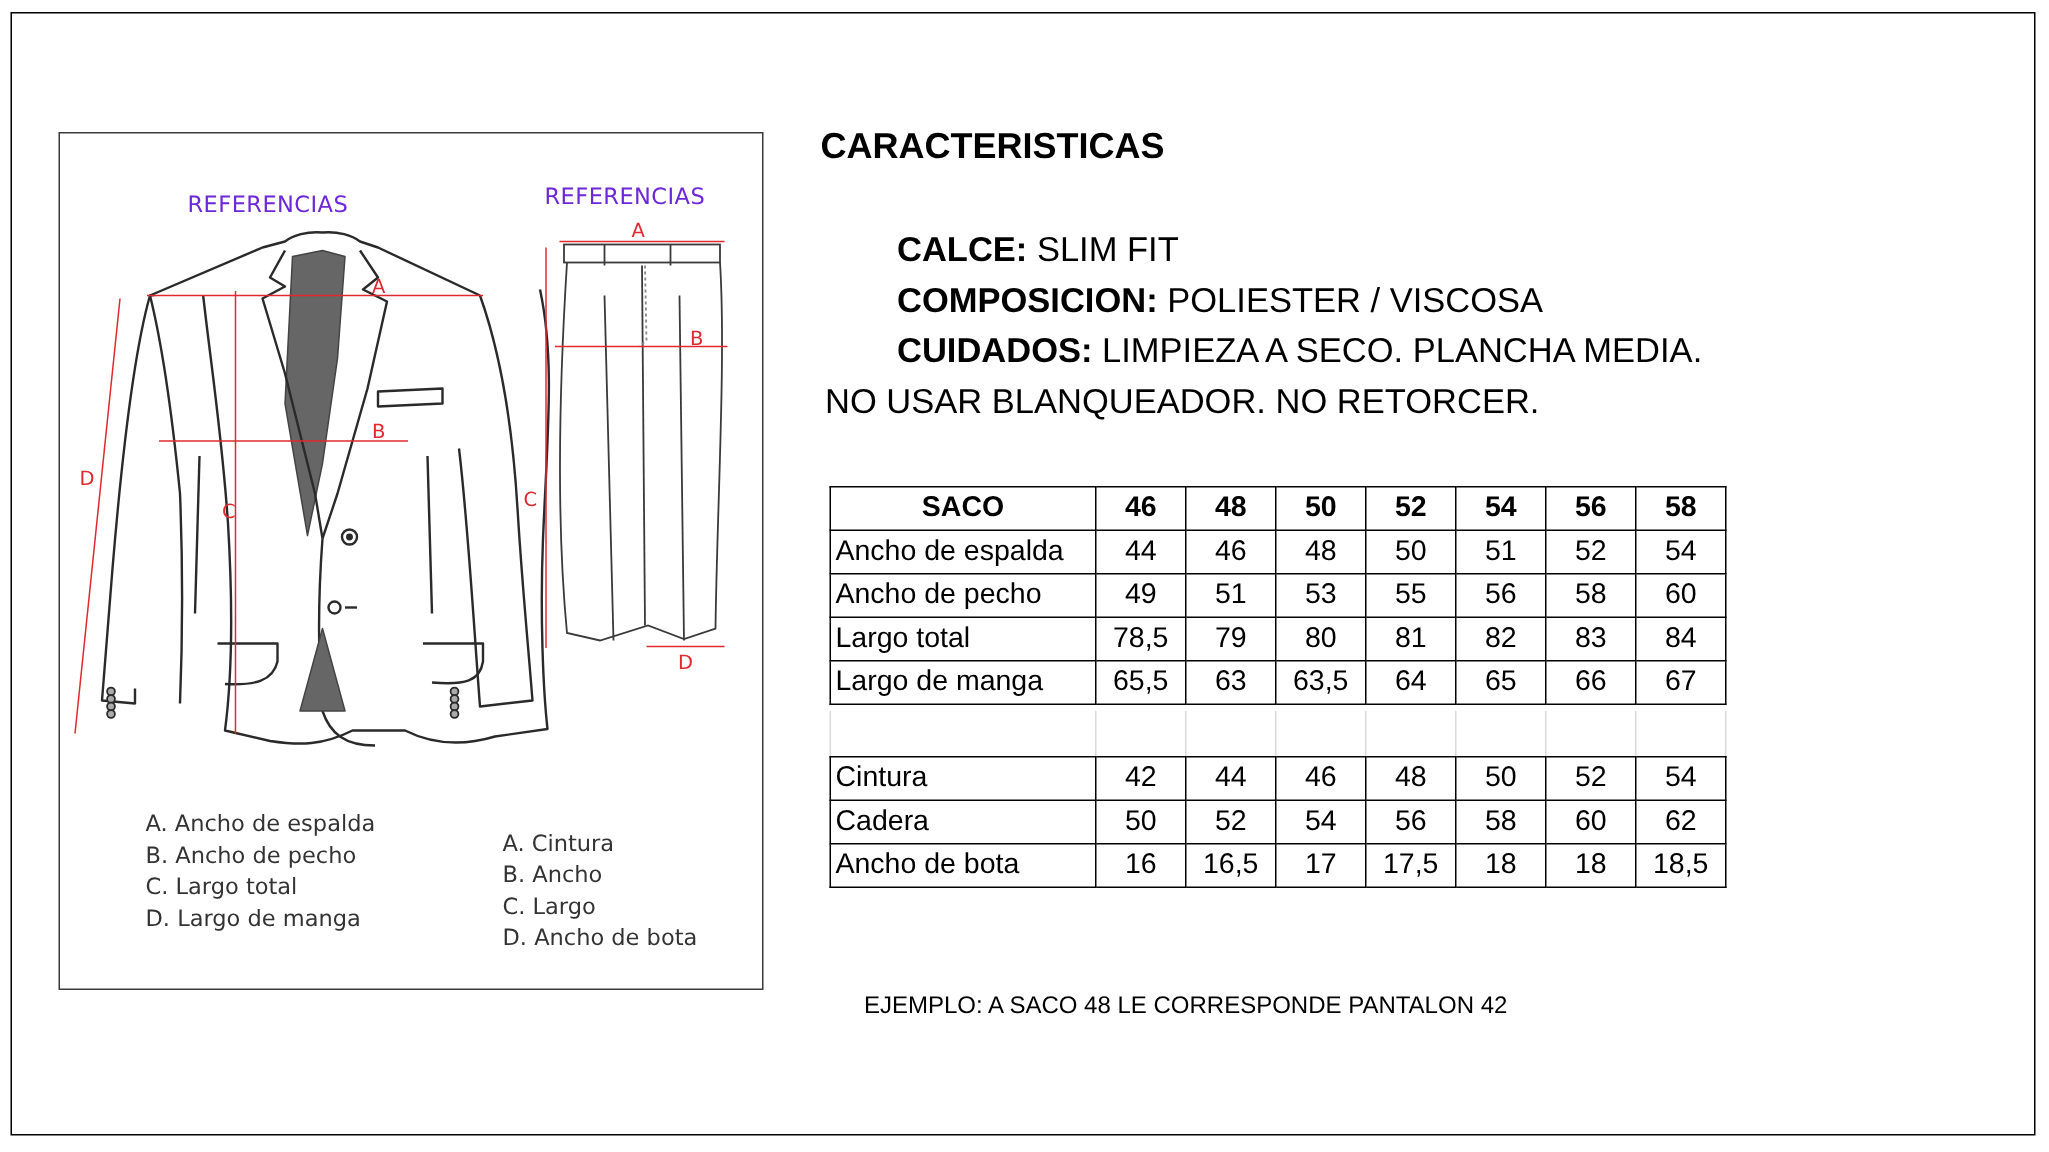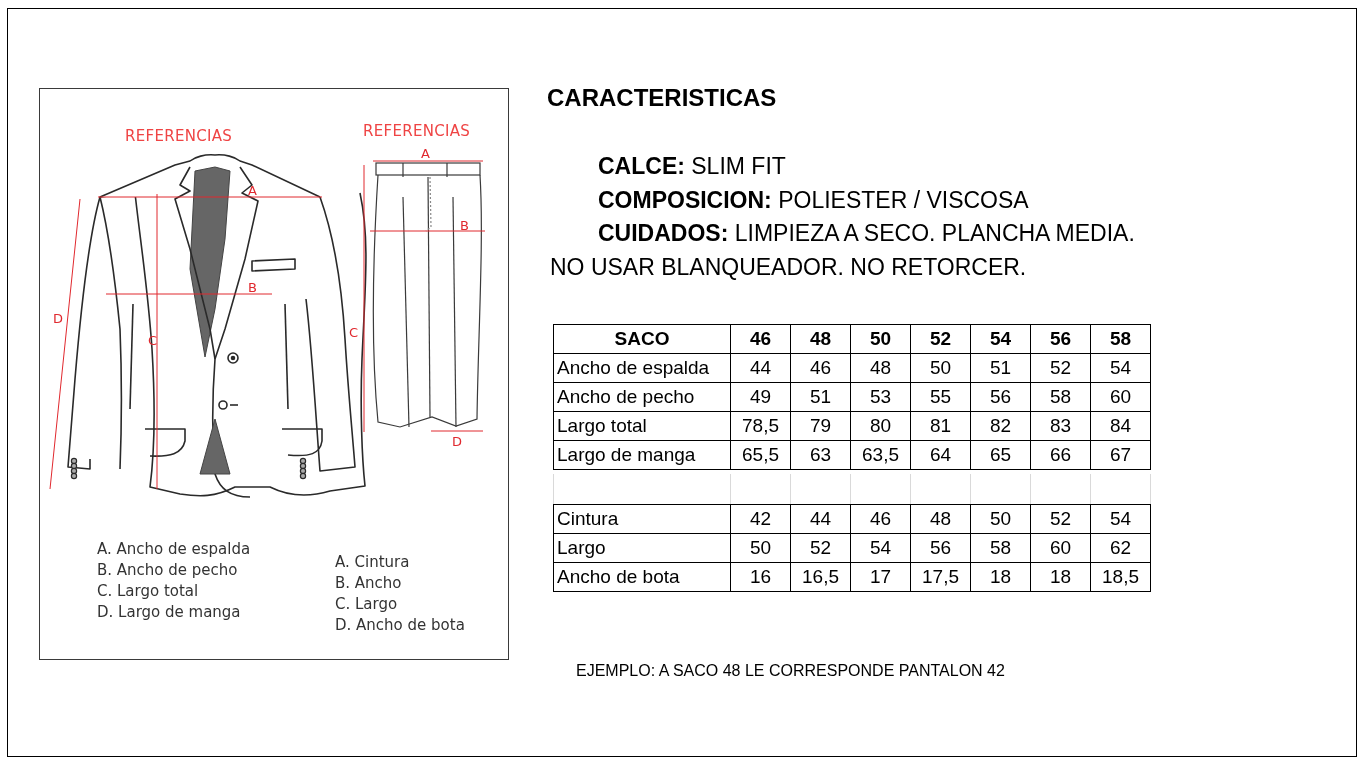--- a/index.html
+++ b/index.html
@@ -1,20 +1,20 @@
 <!DOCTYPE html>
 <html><head>
 <meta charset="utf-8">
 <style>
   html, body { margin:0; padding:0; background:#ffffff; }
   body { width:1366px; height:768px; position:relative; overflow:hidden; font-family:"Liberation Sans", sans-serif; color:#000; }
   .page-frame { position:absolute; left:7px; top:8px; width:1350px; height:749px; border:1.5px solid #000; box-sizing:border-box; }
   .figure { position:absolute; left:39px; top:88px; width:470px; height:572px; border:1.5px solid #3a3a3a; box-sizing:border-box; background:#fff; }
   .figure svg { position:absolute; left:0; top:0; }
-  .ref-title { position:absolute; font-family:"DejaVu Sans", sans-serif; font-size:15px; color:#ef4444; letter-spacing:0.3px; }
+  .ref-title { position:absolute; font-family:"DejaVu Sans", sans-serif; font-size:15px; color:#6d28d9; letter-spacing:0.3px; }
   .legend { position:absolute; font-family:"DejaVu Sans", sans-serif; font-size:15px; color:#333; line-height:21px; }
   .legend div { white-space:nowrap; }
   .title { position:absolute; left:547px; top:84px; font-size:24px; font-weight:bold; }
   .specs { position:absolute; left:550px; top:150px; font-size:23px; line-height:33.5px; }
   .specs b { font-weight:bold;margin-left:48px; }
   table.size { position:absolute; border-collapse:collapse; font-size:19px; }
   table.size td { border:1.5px solid #000; height:28px; padding:0 3px; text-align:center; white-space:nowrap; }
   table.size td.lbl { text-align:left; width:170px; }
   table.size td.num { width:53px; }
   table.size tr.hdr td { font-weight:bold; }
@@ -211,21 +211,21 @@
     <td class="lbl">Cintura</td>
     <td class="num">42</td>
     <td class="num">44</td>
     <td class="num">46</td>
     <td class="num">48</td>
     <td class="num">50</td>
     <td class="num">52</td>
     <td class="num">54</td>
   </tr>
   <tr>
-    <td class="lbl">Largo</td>
+    <td class="lbl">Cadera</td>
     <td class="num">50</td>
     <td class="num">52</td>
     <td class="num">54</td>
     <td class="num">56</td>
     <td class="num">58</td>
     <td class="num">60</td>
     <td class="num">62</td>
   </tr>
   <tr>
     <td class="lbl">Ancho de bota</td>

